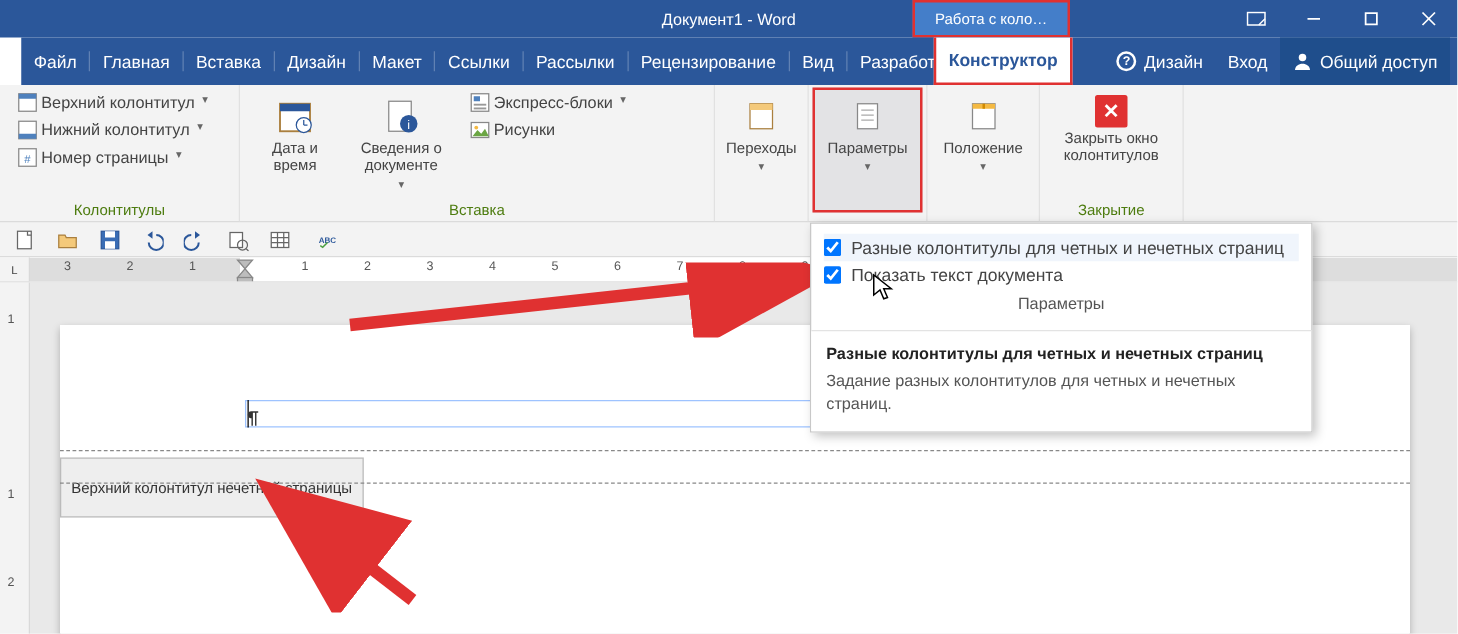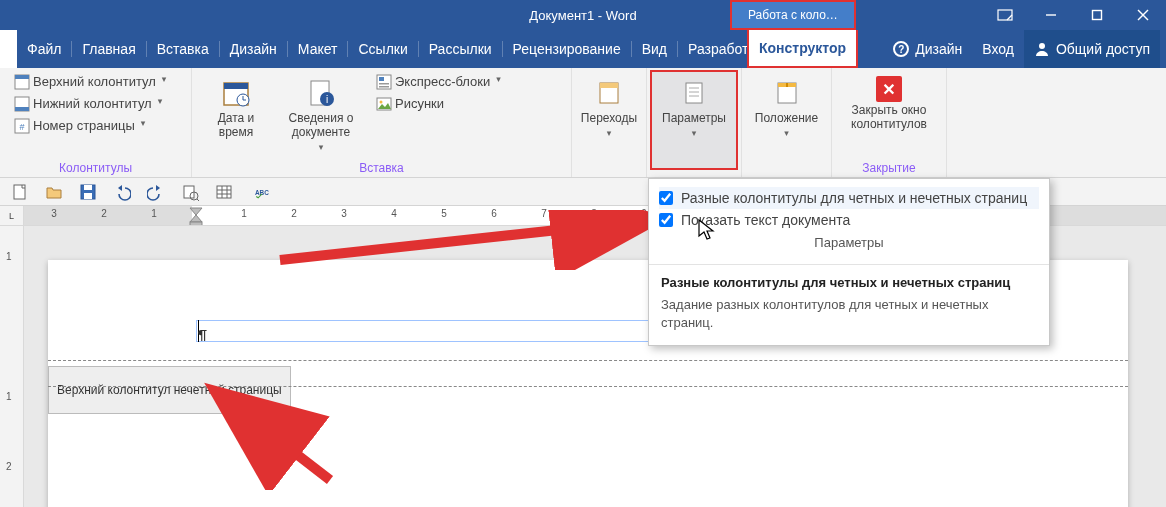--- a/index.html
+++ b/index.html
@@ -21,21 +21,21 @@
   .contextual-tab-wrap { position:absolute; left:730px; top:0; height:38px; }
   .contextual-tab-wrap .tab { border:2px solid #e03131; border-top:none; background:#fff; color:#2b579a; height:38px;font-weight:bold; }
   .right-tabs { position:absolute; right:6px; top:0; height:38px; display:flex; align-items:stretch; gap:0; }
   .right-tabs .tab { border:none; gap:6px; }
   .q-icon { width:16px; height:16px; border:2px solid #fff; border-radius:50%; display:flex; align-items:center; justify-content:center; font-size:10px; font-weight:bold; }
   .share-tab { background:#1f4e8c; }
 
   
   .ribbon { height: 110px; background:#f3f3f3; border-bottom:1px solid #d4d4d4; display:flex; }
   .group { border-right:1px solid #e1e1e1; padding: 4px 10px 2px; display:flex; flex-direction:column; justify-content:flex-start; position:relative; }
-  .group-label { text-align:center; color:#8b5cf6; font-size:12px; padding-top:2px; }
+  .group-label { text-align:center; color:#4d7c0f; font-size:12px; padding-top:2px; }
   .group-body { flex:1; display:flex; align-items:flex-start; gap:8px; }
   .vstack { display:flex; flex-direction:column; gap:2px; }
   .rbtn { display:flex; align-items:flex-start; gap:3px; padding:2px 4px; cursor:pointer; white-space:nowrap; }
   .bigbtn { display:flex; flex-direction:column; align-items:center; justify-content:flex-start; padding:4px 6px; cursor:pointer; text-align:center; width:68px; }
   .bigbtn .icon-slot { width:34px; height:34px; display:flex; align-items:center; justify-content:center; margin-bottom:2px; }
   .bigbtn .lbl { font-size:12px; line-height:1.15; }
   .bigbtn .caret { font-size:9px; color:#666; margin-top:2px; }
   .bigbtn.highlight { border:2px solid #e03131; background:#e3e3e5; }
   .tiny-caret { font-size:9px; color:#666; margin-left:3px; }
   svg.icon16 { width:16px; height:16px; flex-shrink:0; }

